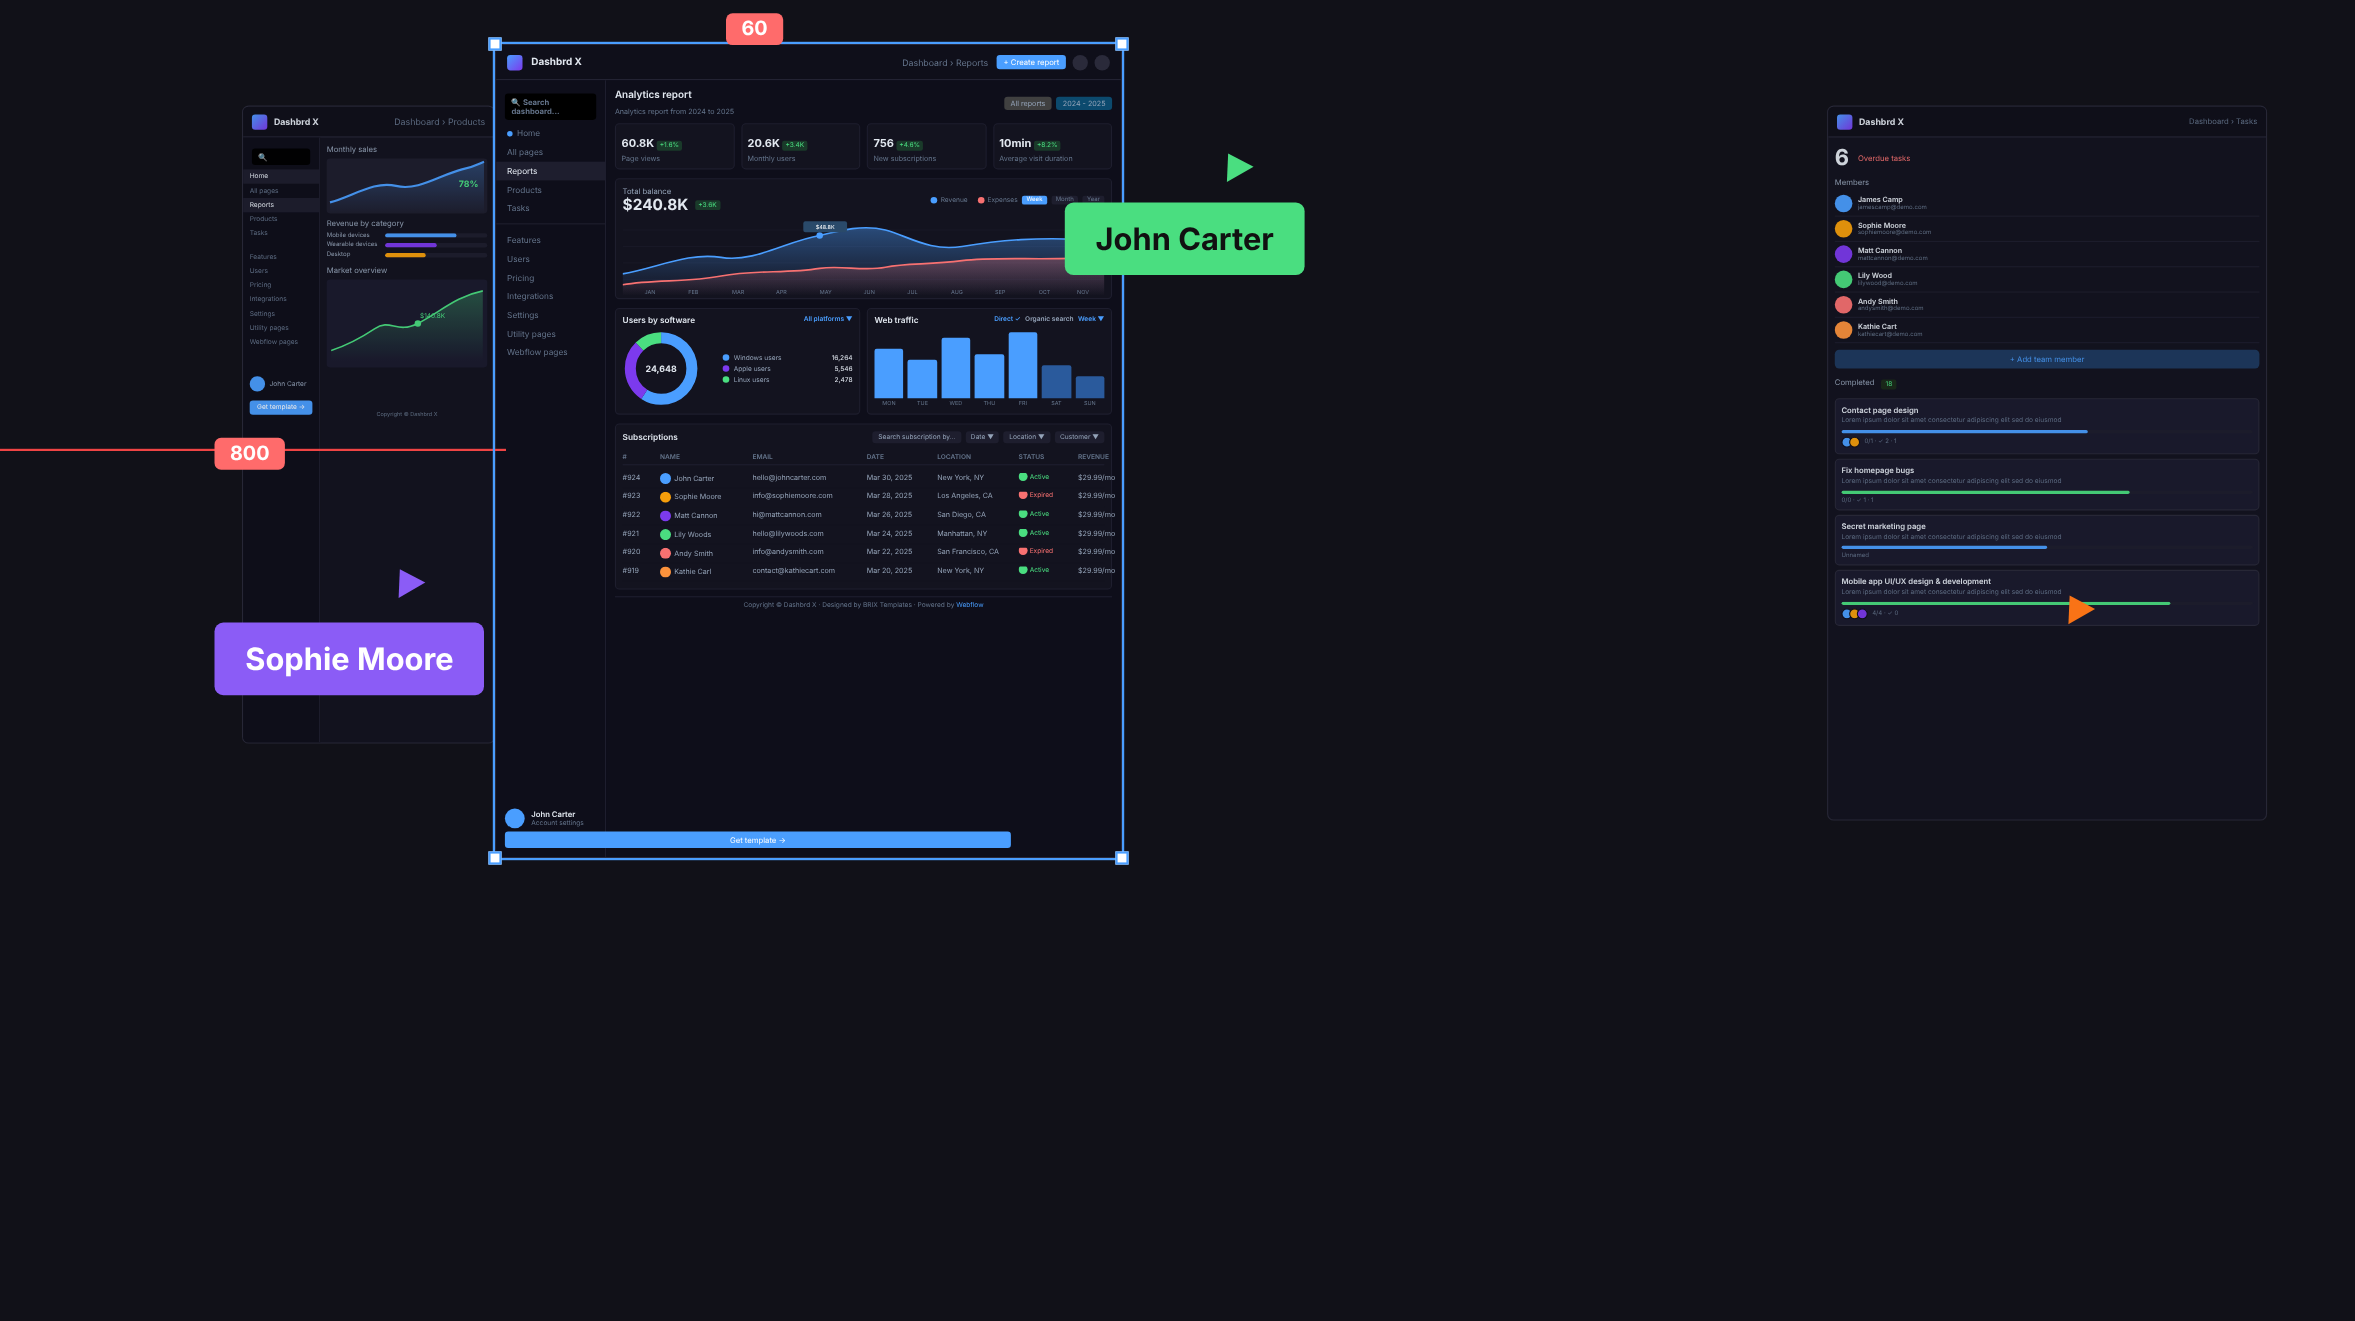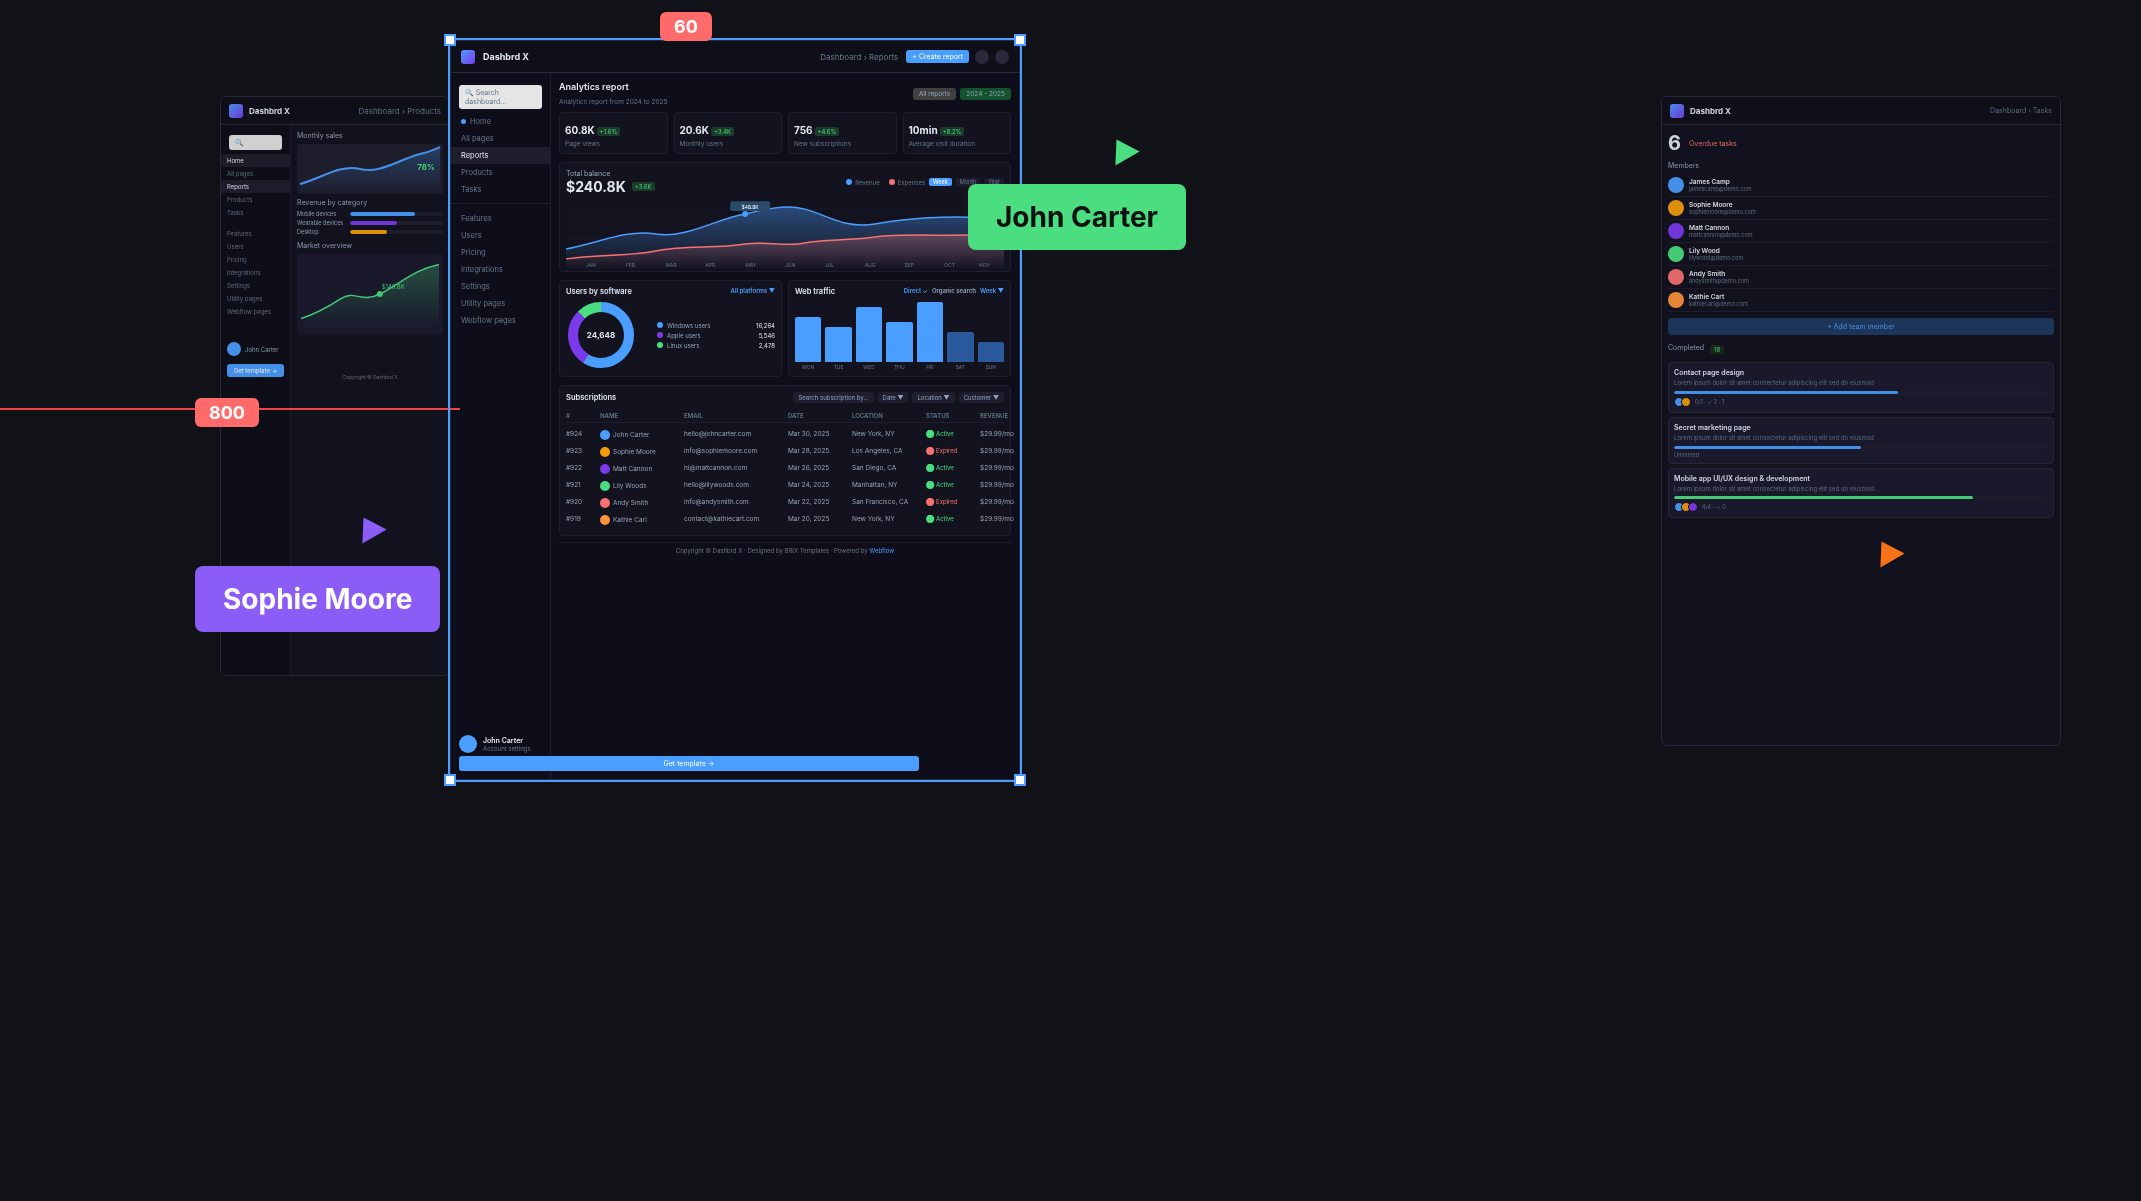--- a/index.html
+++ b/index.html
@@ -324,25 +324,26 @@
     .db-nav-dot {
       width: 5px;
       height: 5px;
       background: #4a9eff;
       border-radius: 50%;
       flex-shrink: 0;
     }
 
     .db-search {
       margin: 4px 8px;
-      background: #e5e5e5;
+      background: #000000;
       border-radius: 3px;
       padding: 3px 6px;
       font-size: 7px;
       color: #64748b;
+      font-weight: bold;
     }
 
     .db-main {
       flex: 1;
       overflow: hidden;
       padding: 8px;
       background: #0e0e1a;
     }
 
     .db-section-title {
@@ -886,21 +887,21 @@
 
       <div class="db-main">
 
         <div style="display: flex; justify-content: space-between; align-items: center; margin-bottom: 6px;">
           <div>
             <div class="db-section-title">Analytics report</div>
             <div style="font-size: 6.5px; color: #64748b;">Analytics report from 2024 to 2025</div>
           </div>
           <div style="display: flex; gap: 4px;">
             <div style="background: #404040; border-radius: 3px; padding: 2px 6px; font-size: 6.5px; color: #94a3b8; cursor: pointer;">All reports</div>
-            <div style="background: #14532d; border-radius: 3px; padding: 2px 6px; font-size: 6.5px; color: #94a3b8; cursor: pointer;">2024 - 2025</div>
+            <div style="background: #0c4a6e; border-radius: 3px; padding: 2px 6px; font-size: 6.5px; color: #94a3b8; cursor: pointer;">2024 - 2025</div>
           </div>
         </div>
 
         <div class="db-metrics">
           <div class="db-metric">
             <div><span class="db-metric-val">60.8K</span><span class="db-metric-badge">+1.6%</span></div>
             <div class="db-metric-label">Page views</div>
           </div>
           <div class="db-metric">
             <div><span class="db-metric-val">20.6K</span><span class="db-metric-badge">+3.4K</span></div>
@@ -1224,20 +1225,30 @@
           </div>
           <div class="rm-task-meta">
             <div class="rm-avatar-group">
               <div class="rm-avatar" style="background:#4a9eff;"></div>
               <div class="rm-avatar" style="background:#f59e0b;"></div>
             </div>
             <span class="rm-meta-text">0/1 · ✓ 2 · 1</span>
           </div>
         </div>
         <div class="rm-task">
+          <div class="rm-task-title">Fix homepage bugs</div>
+          <div class="rm-task-body">Lorem ipsum dolor sit amet consectetur adipiscing elit sed do eiusmod</div>
+          <div class="rm-progress-bar">
+            <div class="rm-progress-fill" style="width: 70%; background: #4ade80;"></div>
+          </div>
+          <div class="rm-task-meta">
+            <span class="rm-meta-text">0/0 · ✓ 1 · 1</span>
+          </div>
+        </div>
+        <div class="rm-task">
           <div class="rm-task-title">Secret marketing page</div>
           <div class="rm-task-body">Lorem ipsum dolor sit amet consectetur adipiscing elit sed do eiusmod</div>
           <div class="rm-progress-bar">
             <div class="rm-progress-fill" style="width: 50%;"></div>
           </div>
           <div class="rm-task-meta">
             <span class="rm-meta-text">Unnamed</span>
           </div>
         </div>
         <div class="rm-task">

